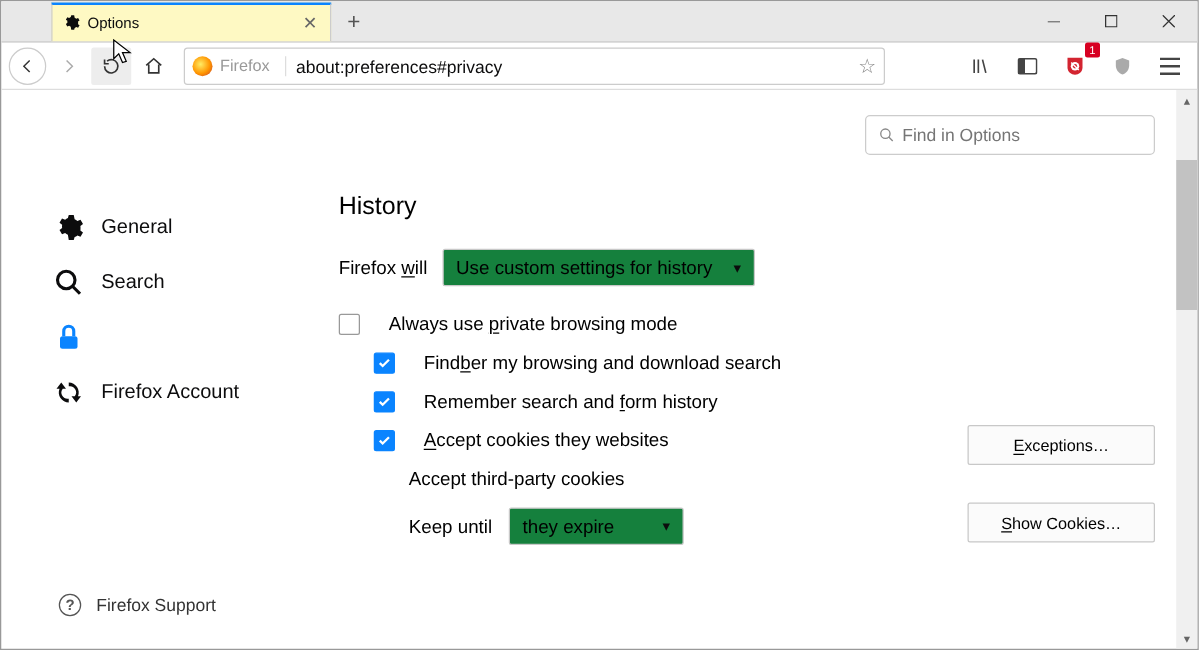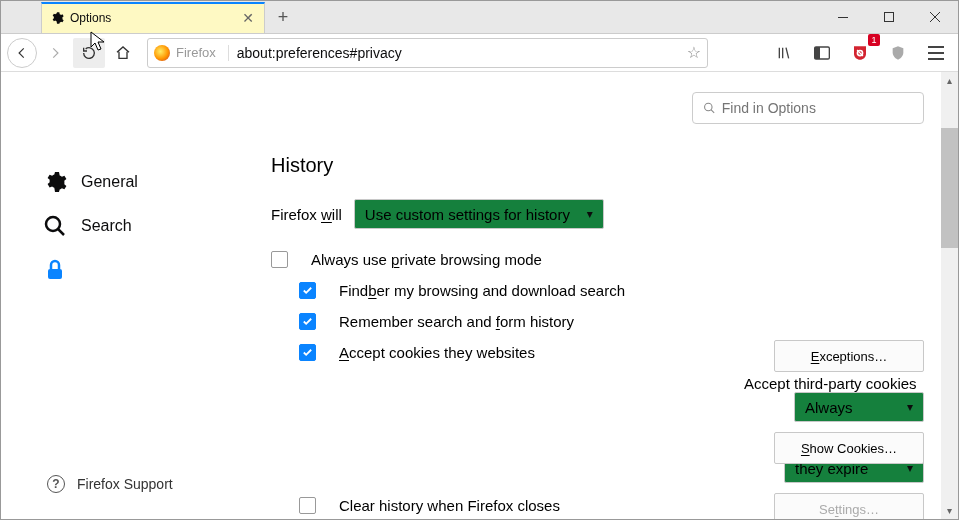--- a/index.html
+++ b/index.html
@@ -54,21 +54,21 @@
   .row-label { margin-right:12px; }
   .select { border:1px solid #c8c8c8; background:#15803d; height:30px; display:flex; align-items:center; padding:0 28px 0 10px; position:relative; font-size:15px; border-radius:2px; }
   .select::after { content:"▾"; position:absolute; right:10px; font-size:12px; color:#0c0c0d; }
 
   .check-row { display:flex; align-items:center; gap:23px; font-size:15px; margin-bottom:14px; }
   .indent1 { margin-left:28px; }
   .chk { width:17px; height:17px; border:1px solid #999; background:#fff; border-radius:2px; display:flex; align-items:center; justify-content:center; }
   .chk.checked { border-color:#0a84ff; background:#0a84ff; }
   .chk.checked svg { display:block; }
   .chk svg { display:none; }
-  .sub-row { display:flex; align-items:flex-end; margin-left:56px; margin-bottom:14px; font-size:15px;flex-direction:column; }
+  .sub-row { display:flex; align-items:center; margin-left:56px; margin-bottom:14px; font-size:15px; }
   .sub-row .sub-label { width:180px; }
   .btn { border:1px solid #c8c8c8; background:#fbfbfb; height:32px; min-width:150px; padding:0 18px; font-size:13px; display:flex; align-items:center; justify-content:center; border-radius:2px; margin-bottom:8px; }
   .btn.disabled { color:#aaa; }
 
   .underline { text-decoration: underline; text-decoration-thickness:1px; text-underline-offset:2px; }
 
   .cursor { position:absolute; top:30px; left:89px; pointer-events:none; }
 </style>
 </head>
 <body>
@@ -190,20 +190,26 @@
           <circle cx="10" cy="10" r="7" fill="none" stroke="#0c0c0d" stroke-width="2.5"></circle>
           <path stroke="#0c0c0d" stroke-width="2.5" d="M15 15l6 6"></path>
         </svg>
       <span>Search</span>
     </div>
     <div class="side-item selected">
       <svg viewBox="0 0 24 24">
           <rect x="5" y="11" width="14" height="10" rx="2" fill="#0a84ff"></rect>
           <path fill="none" stroke="#0a84ff" stroke-width="2.5" d="M8 11V7a4 4 0 0 1 8 0v4"></path>
         </svg>
+    </div>
+    <div class="side-item">
+      <svg viewBox="0 0 24 24">
+          <path fill="#0c0c0d" d="M12 4a8 8 0 0 1 7.4 11h2.4L18 20l-3.8-5h2.6A5 5 0 0 0 12 7V4zm0 16a8 8 0 0 1-7.4-11H2.2L6 4l3.8 5H7.2A5 5 0 0 0 12 17v3z"></path>
+        </svg>
+      <span>Firefox Account</span>
     </div>
   </div>
 
   <div class="support">
     <span class="support-icon">?</span>
     <span>Firefox Support</span>
   </div>
 
   <div class="main">
     <h2>History</h2>
@@ -247,46 +253,34 @@
           </div>
         <span><span class="underline">A</span><span>ccept cookies they websites</span></span>
       </div>
       <div class="btn" style="position:absolute; top:-4px; right:0;">
         <span><span class="underline">E</span><span>xceptions…</span></span>
       </div>
     </div>
 
     <div class="sub-row">
       <span class="sub-label">Accept third-party cookies</span>
-      <div class="select" style="min-width:130px;">
-        <span>Always</span>
-      </div>
     </div>
 
     <div style="position:relative;">
       <div class="sub-row">
         <span style="width:80px;">Keep until</span>
         <div class="select" style="min-width:140px;">
           <span>they expire</span>
         </div>
       </div>
       <div class="btn" style="position:absolute; top:-4px; right:0;">
         <span><span class="underline">S</span><span>how Cookies…</span></span>
       </div>
     </div>
 
-    <div style="position:relative;">
-      <div class="check-row indent1">
-        <div class="chk"></div>
-        <span>Clear history when Firefox closes</span>
-      </div>
-      <div class="btn disabled" style="position:absolute; top:-4px; right:0;">
-        <span><span>Se</span><span class="underline">t</span><span>tings…</span></span>
-      </div>
-    </div>
 
   </div>
 
   <div class="vscrollbar">
     <div class="vscroll-up">▴</div>
     <div class="vscroll-thumb"></div>
     <div class="vscroll-down">▾</div>
   </div>
 </div>
 

